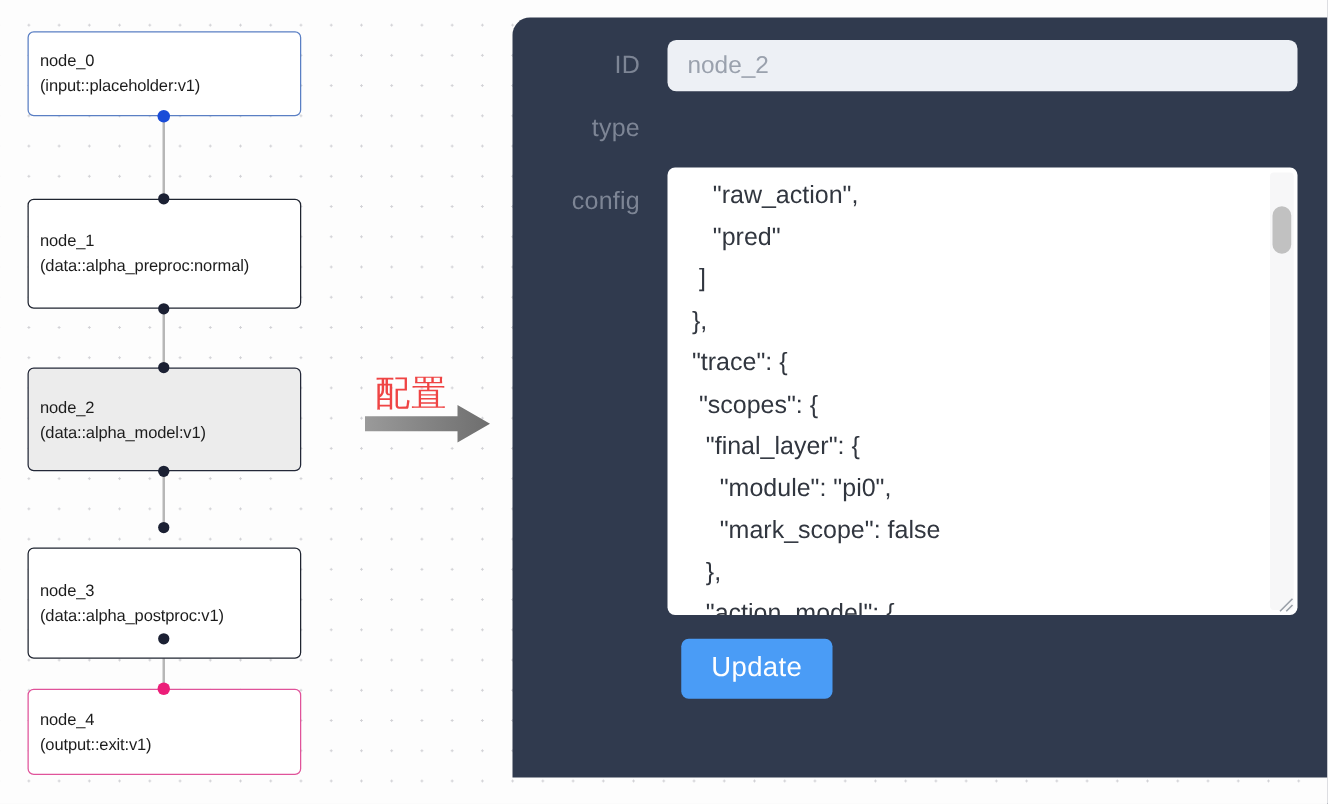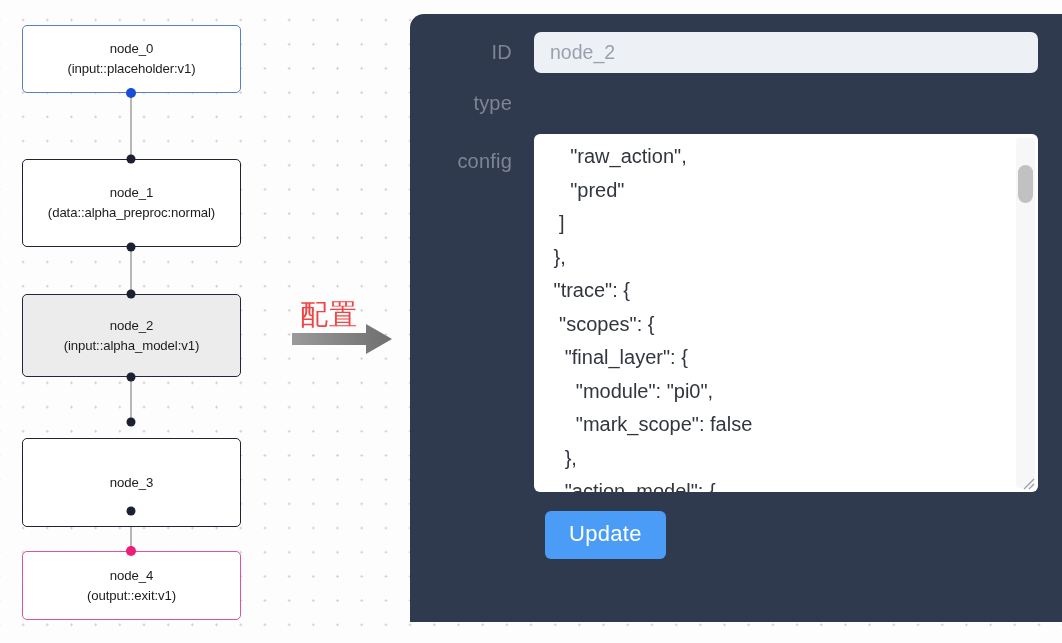--- a/index.html
+++ b/index.html
@@ -32,21 +32,21 @@
   }
 
   .node {
     position: absolute;
     box-sizing: border-box;
     background: #ffffff;
     border: 1.6px solid #1f2430;
     border-radius: 5px;
     display: flex;
     flex-direction: column;
-    align-items: center;
+    align-items: flex-start;
     justify-content: center;
     text-align: center;
     color: #1c1c1c;
     font-size: 13.2px;
     line-height: 20px;
     padding: 2px 9px;
     letter-spacing: -0.1px;
   }
   .node .ntitle { white-space: nowrap; }
   .node .nsub { word-break: break-all; }
@@ -213,27 +213,28 @@
 
     <div class="node" style="left:22px; top:159px; width:219px; height:88px;">
       <div class="ntitle">node_1</div>
       <div class="nsub">(data::alpha_preproc:normal)</div>
     </div>
     <div class="port" style="left:131px; top:159px;"></div>
     <div class="port" style="left:131px; top:247px;"></div>
 
     <div class="node selected" style="left:22px; top:294px; width:219px; height:83px;">
       <div class="ntitle">node_2</div>
-      <div class="nsub">(input::alpha_model:v1)</div>
+      <div class="nsub">(data::alpha_model:v1)</div>
     </div>
     <div class="port" style="left:131px; top:294px;"></div>
     <div class="port" style="left:131px; top:377px;"></div>
 
     <div class="node" style="left:22px; top:422px; width:219px; height:89px;margin-top:16px;">
       <div class="ntitle">node_3</div>
+      <div class="nsub">(data::alpha_postproc:v1)</div>
     </div>
     <div class="port" style="left:131px; top:422px;"></div>
     <div class="port" style="left:131px; top:511px;"></div>
 
     <div class="node output" style="left:22px; top:551px; width:219px; height:69px;">
       <div class="ntitle">node_4</div>
       <div class="nsub">(output::exit:v1)</div>
     </div>
     <div class="port pink" style="left:131px; top:551px;"></div>
   </div>

